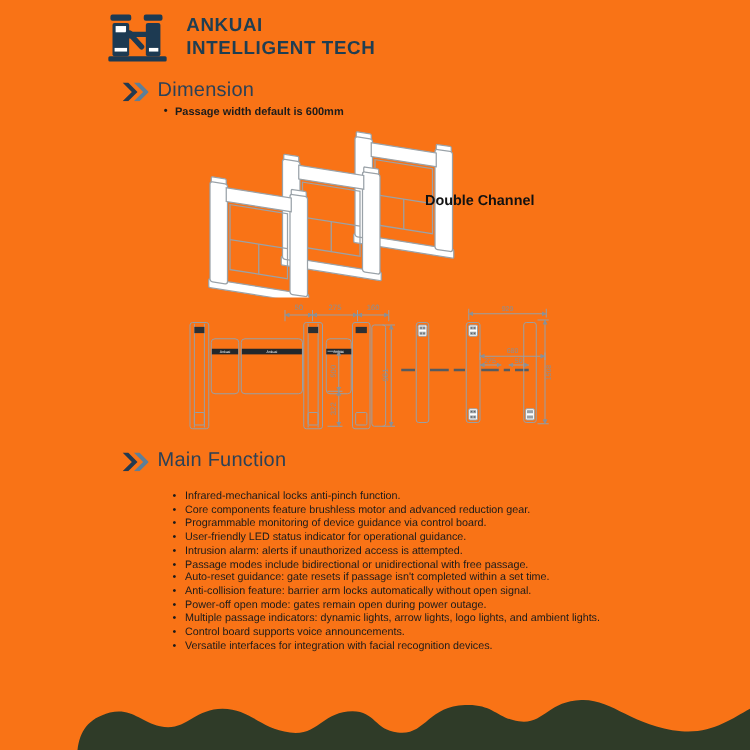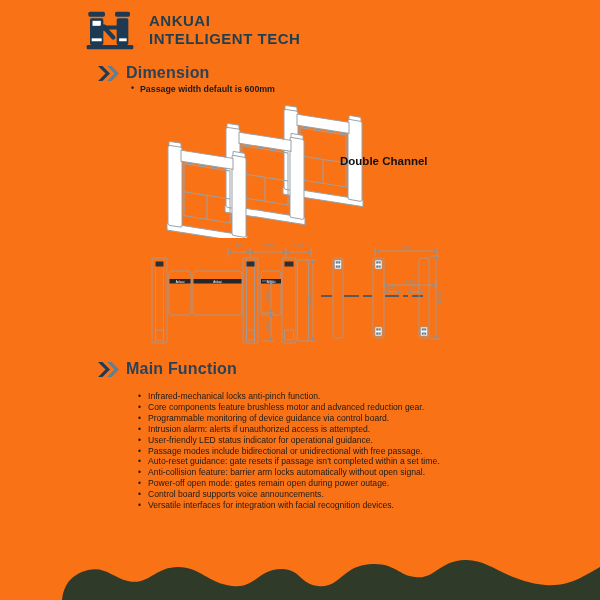--- a/index.html
+++ b/index.html
@@ -3,21 +3,21 @@
 <meta charset="utf-8">
 <style>
   html,body{margin:0;padding:0;background:#e8e8e8;}
   .page{position:relative;width:600px;height:600px;background:#f97316;overflow:hidden;
         font-family:"Liberation Sans", sans-serif;margin:0 auto;}
   
   .header{position:absolute;left:85px;top:8px;display:flex;align-items:center;gap:14px;}
   .brand{color:#1f3e52;font-weight:bold;letter-spacing:.5px;line-height:1.18;font-size:15px;}
   
   .sec-head{position:absolute;display:flex;align-items:center;gap:7px;}
-  .sec-head .title{color:#2c4156;font-weight:bold;font-size:16px;letter-spacing:.2px;}
+  .sec-head .title{color:#2c4156;font-weight:normal;font-size:16px;letter-spacing:.2px;}
   .dim-head{left:98px;top:64px;}
   .mf-head{left:98px;top:360px;}
   .dim-bullet{position:absolute;left:131px;top:84px;font-size:8.8px;font-weight:bold;color:#1c1c1c;
               padding-left:9px;}
   .dim-bullet::before{content:"•";position:absolute;left:0;top:-1px;}
   
   .iso{position:absolute;left:165px;top:103px;}
   .iso-label{position:absolute;left:340px;top:155px;font-size:11.5px;font-weight:bold;color:#111;}
   
   .tech{position:absolute;left:140px;top:238px;}
@@ -216,33 +216,34 @@
   </div>
 
   <ul class="mf-list">
 
       <li>Infrared-mechanical locks anti-pinch function.</li>
 
       <li>Core components feature brushless motor and advanced reduction gear.</li>
 
       <li>Programmable monitoring of device guidance via control board.</li>
 
+      <li>User-friendly LED status indicator for operational guidance.</li>
+
       <li>Intrusion alarm: alerts if unauthorized access is attempted.</li>
 
-      <li>User-friendly LED status indicator for operational guidance.</li>
-
 
       <li>Passage modes include bidirectional or unidirectional with free passage.</li>
 
       <li>Auto-reset guidance: gate resets if passage isn't completed within a set time.</li>
 
       <li>Anti-collision feature: barrier arm locks automatically without open signal.</li>
 
       <li>Power-off open mode: gates remain open during power outage.</li>
 
+      <li>Multiple passage indicators: dynamic lights, arrow lights, logo lights, and ambient lights.</li>
 
       <li>Control board supports voice announcements.</li>
 
       <li>Versatile interfaces for integration with facial recognition devices.</li>
     </ul>
 
   <svg class="footer" viewBox="0 0 600 46" preserveAspectRatio="none">
     <path d="M62 46
              C64 31, 70 21, 88 16
              C105 12, 112 23, 128 27

